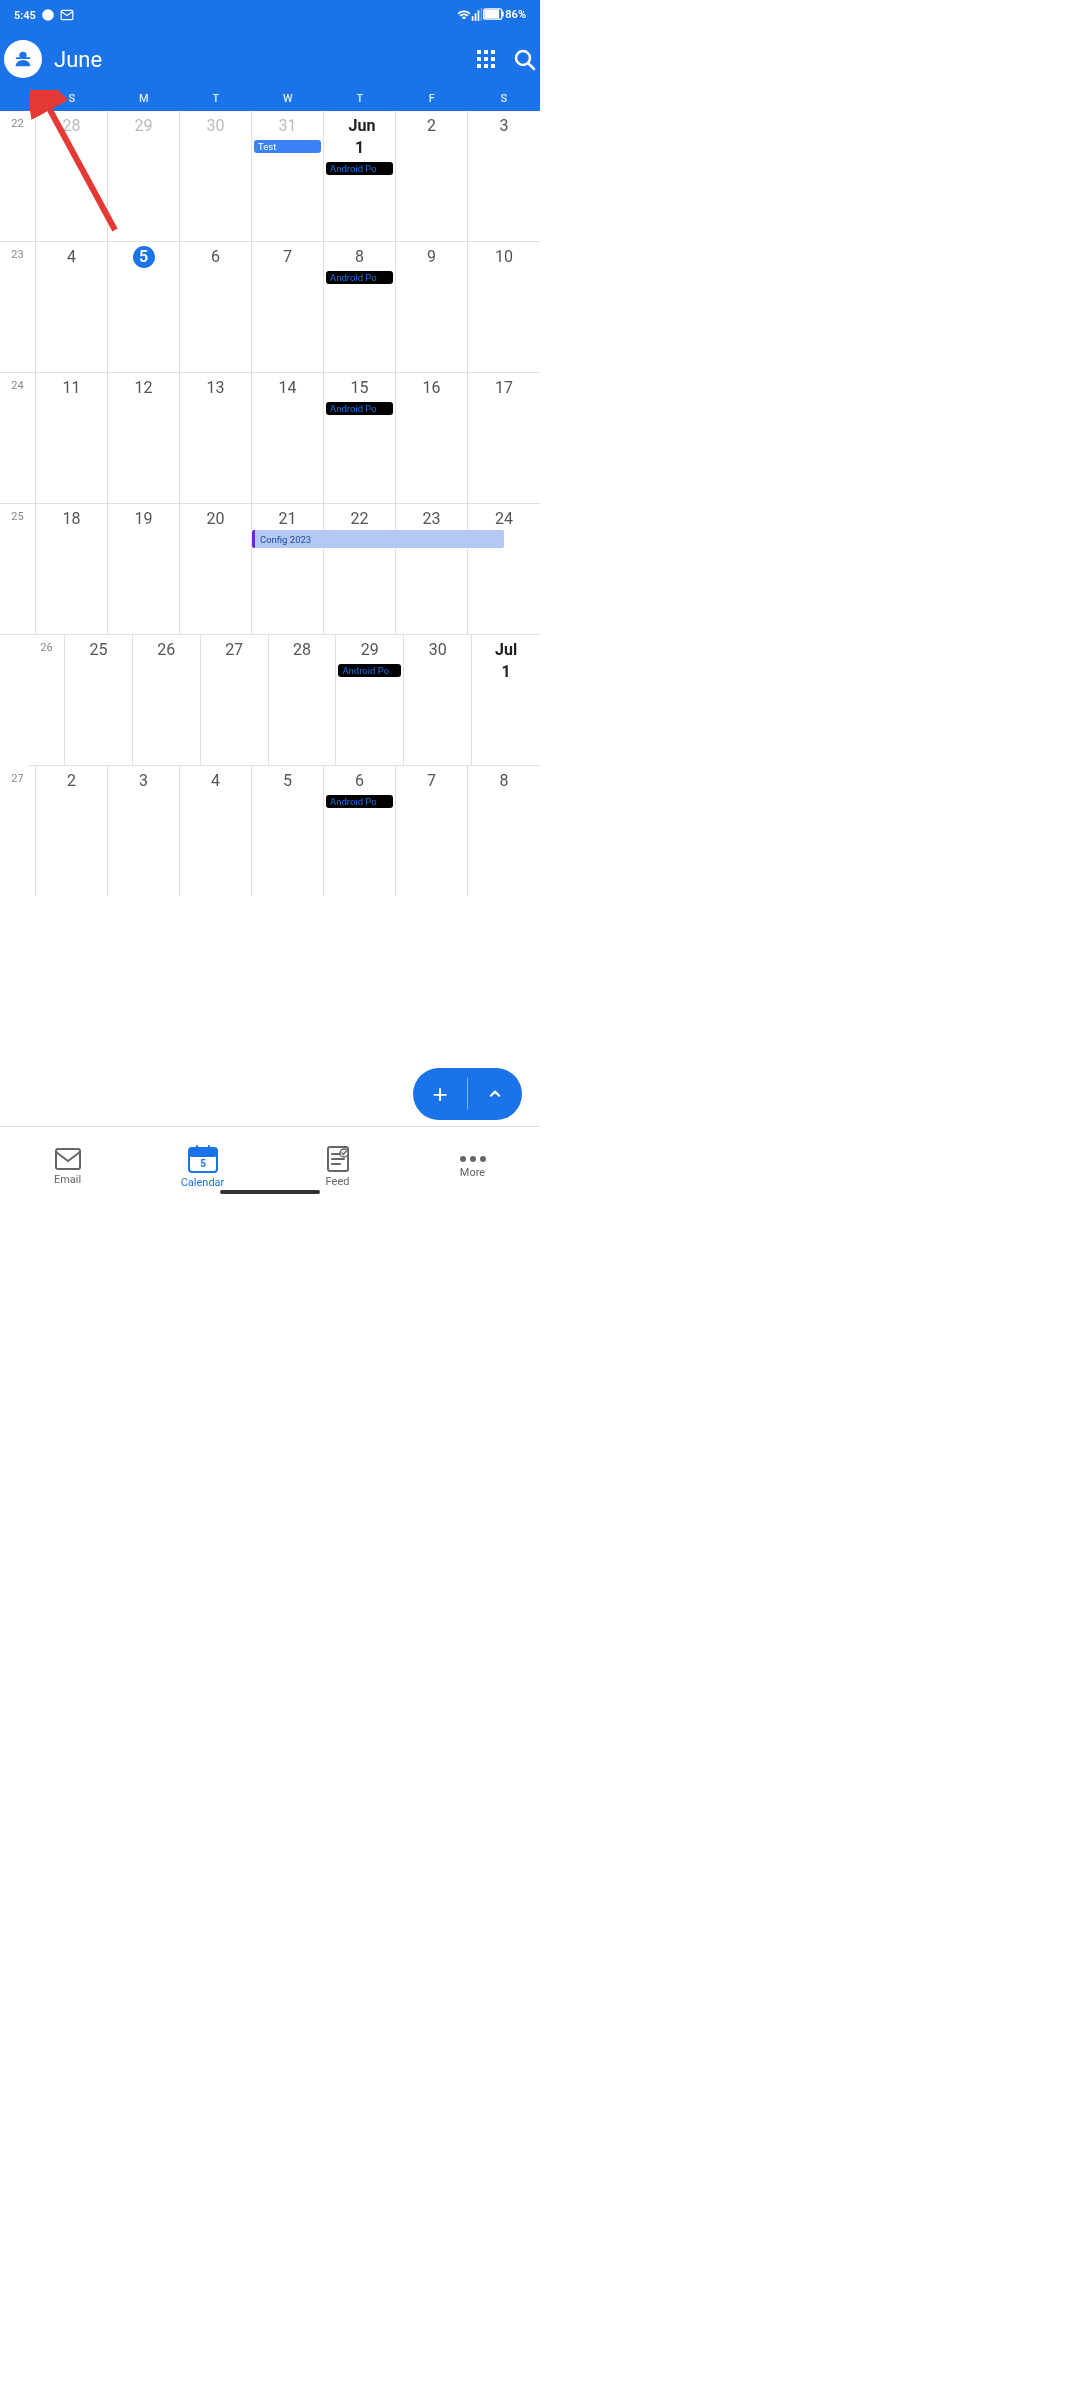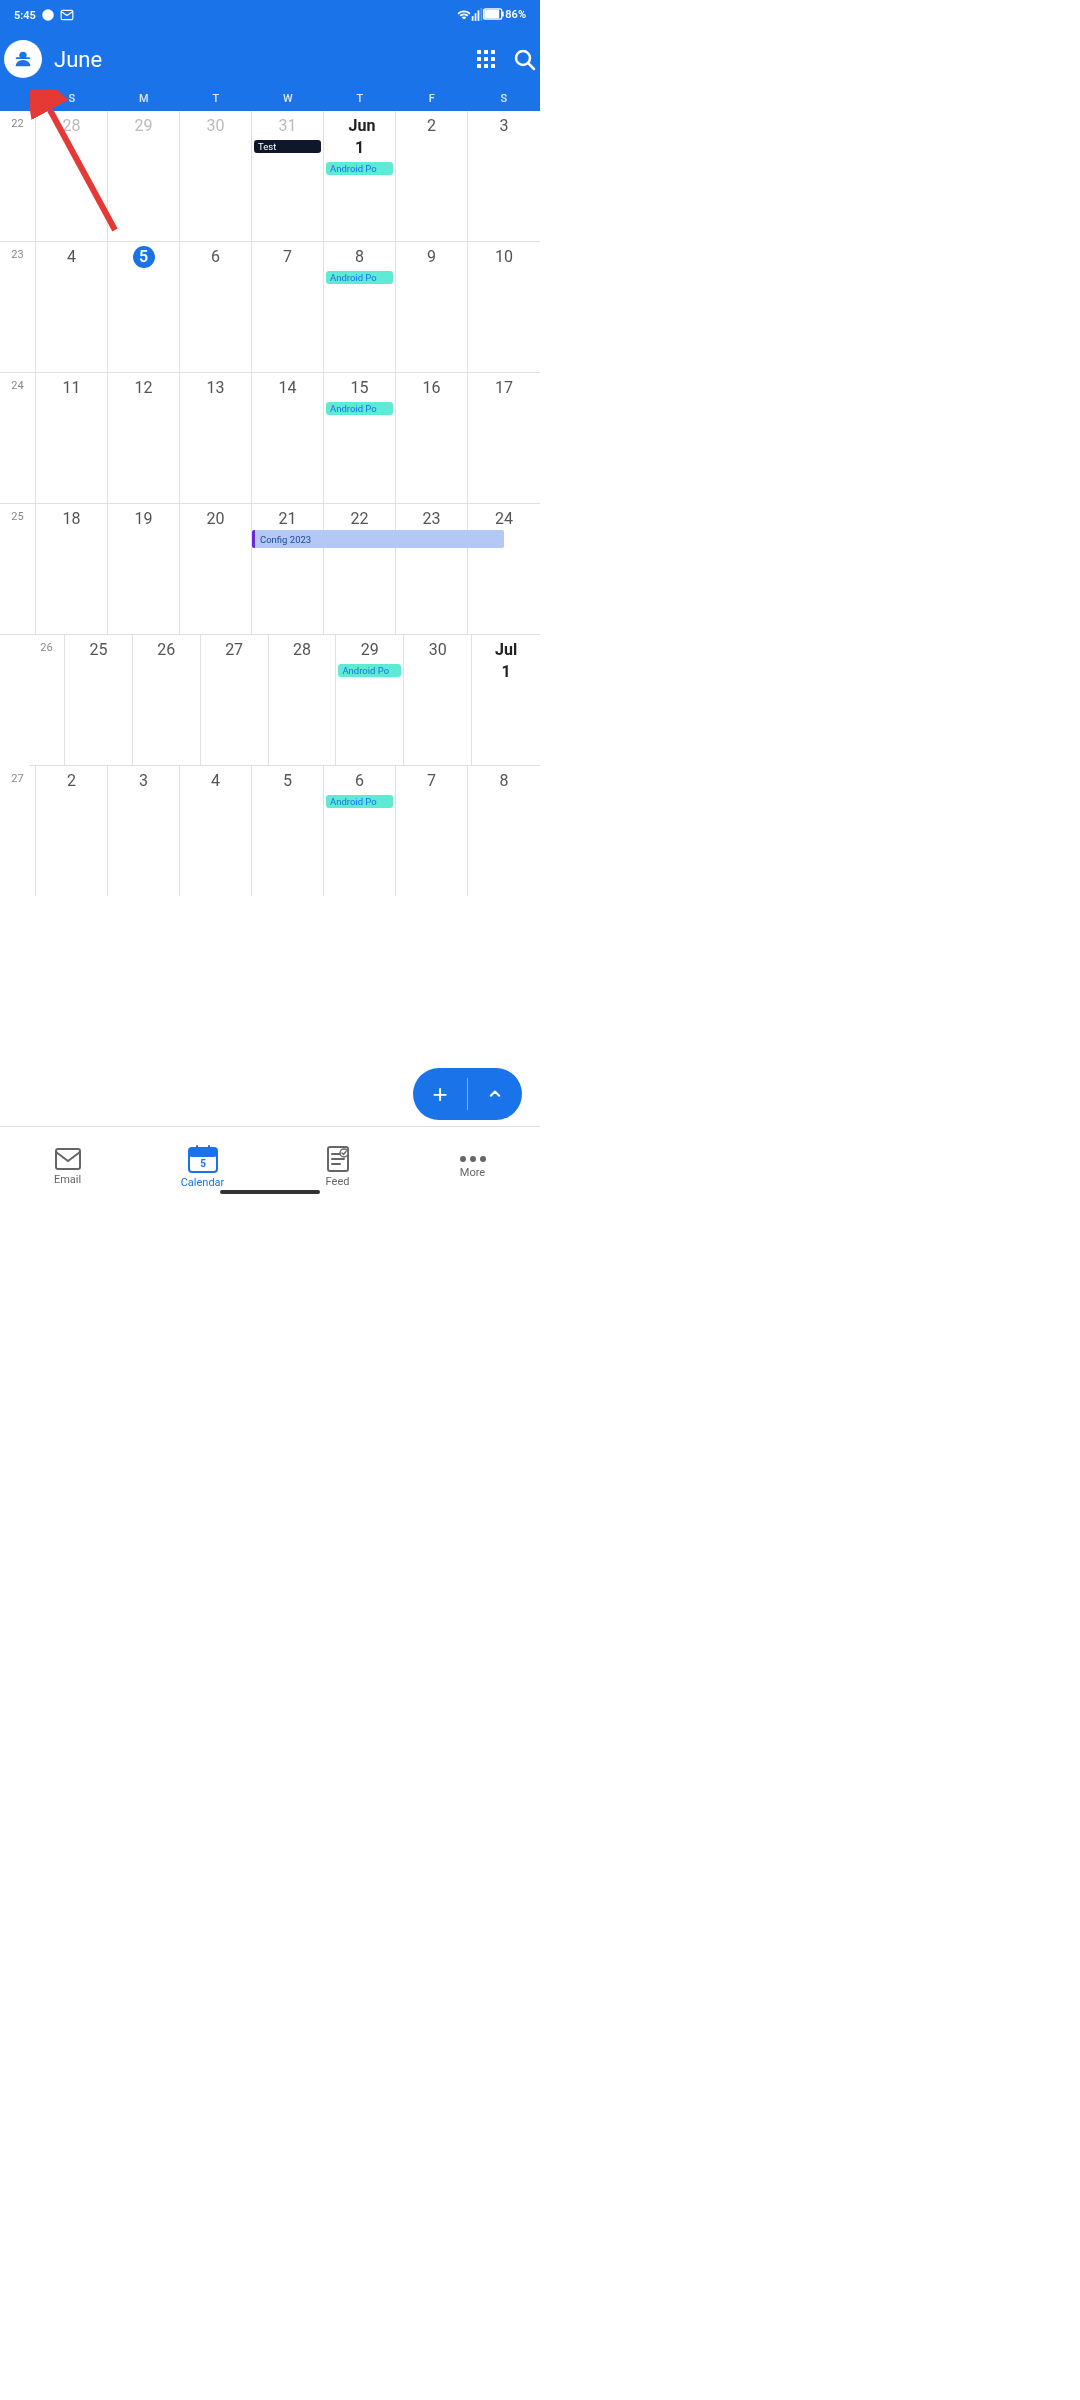--- a/index.html
+++ b/index.html
@@ -125,24 +125,24 @@
     
     .event {
       border-radius: 3px;
       font-size: 9.5px;
       padding: 1px 4px;
       margin-bottom: 2px;
       white-space: nowrap;
       overflow: hidden;
       text-overflow: ellipsis;
       color: #1a73e8;
-      background: #5eead4;
+      background: #000000;
     }
     .event.blue-fill {
-      background: #0f172a;
+      background: #3b82f6;
       color: #fff;
     }
 
     
     .arrow-overlay {
       position: absolute;
       top: 90px;
       left: 30px;
       pointer-events: none;
       z-index: 10;

